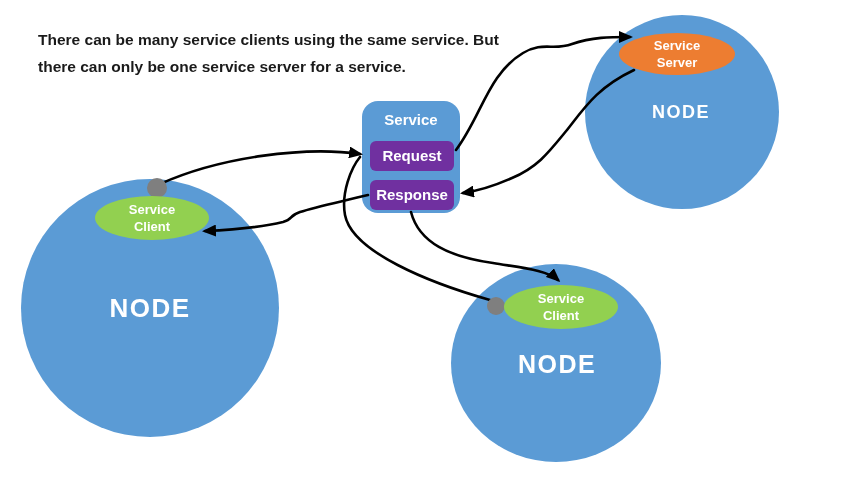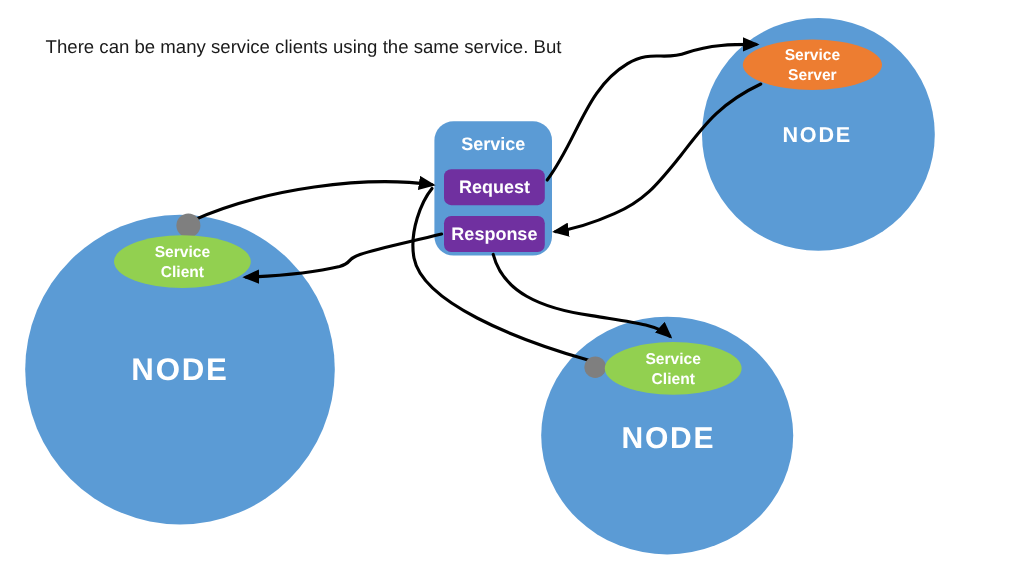--- a/index.html
+++ b/index.html
@@ -10,21 +10,21 @@
     overflow:hidden;
     font-family:"Liberation Sans", sans-serif;
   }
   .caption{
     position:absolute;
     left:38px;top:26px;
     width:470px;
     font-size:15.5px;
     line-height:27px;
     color:#1a1a1a;
-    font-weight:400;
+    font-weight:700;
   }
   svg{position:absolute;left:0;top:0;}
   .connector{
     fill:none;
     stroke:#000000;
     stroke-width:2.6;
     stroke-linecap:round;
   }
   text{
     font-family:"Liberation Sans", sans-serif;
@@ -35,20 +35,21 @@
   .oval-label{font-size:13px;}
   .svc-label{font-size:15px;}
 </style>
 </head>
 <body>
 
 <div class="canvas">
 
   <div class="caption">
     <div>There can be many service clients using the same service. But</div>
+    <div>there can only be one service server for a service.</div>
   </div>
 
   <svg width="854" height="480" viewBox="0 0 854 480">
 
     <defs>
       <marker id="arrow" markerUnits="userSpaceOnUse" markerWidth="14" markerHeight="12" refX="11" refY="6" orient="auto">
         <path d="M0,0 L14,6 L0,12 Z" fill="#000000"></path>
       </marker>
     </defs>
 

